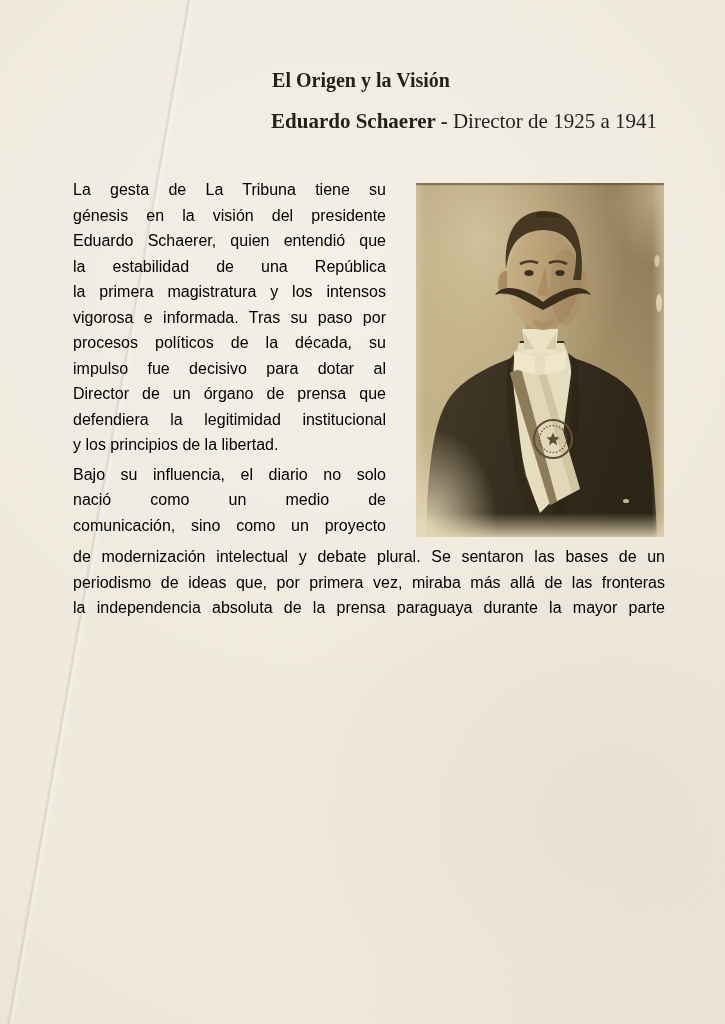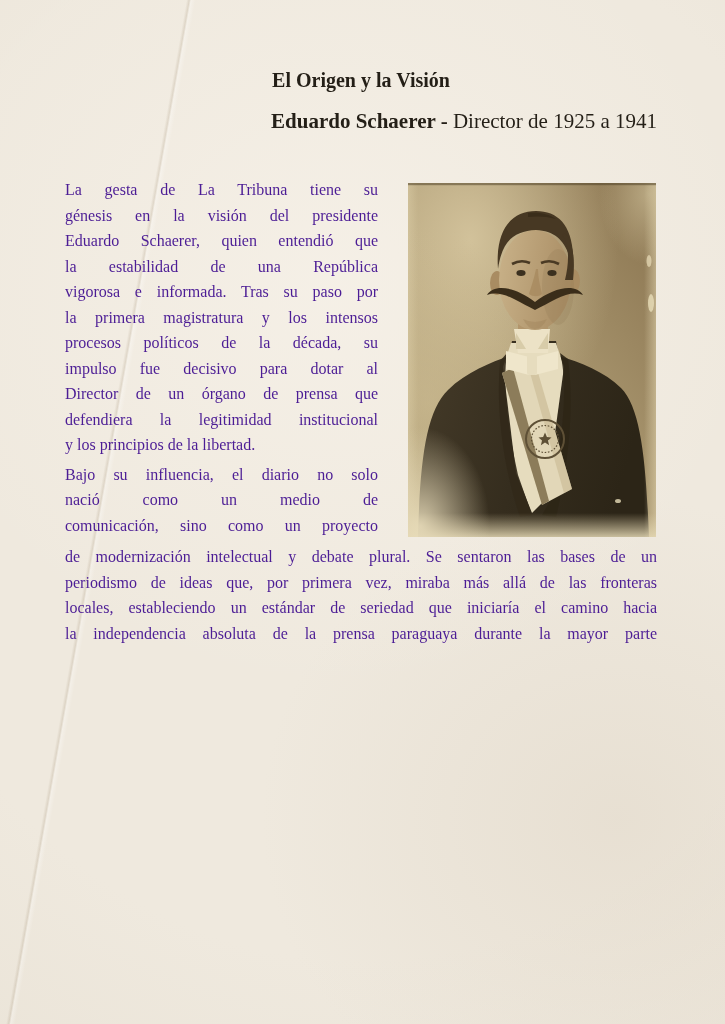--- a/index.html
+++ b/index.html
@@ -37,24 +37,25 @@
   }
   .subtitle .name { font-weight: bold; }
   .content-row {
     margin-top: 42px;
     display: flex;
     align-items: flex-start;
   }
   .text-col { width: 313px; flex: 0 0 313px; }
   .photo-col { margin-left: 30px; margin-top: 6px; flex: 0 0 248px; }
   .body-text {
-    font-family: Liberation Serif, serif;
+    font-family: Liberation Sans, sans-serif;
     font-size: 16px;
     line-height: 25.5px;
-    color: #4c1d95;
+    color: #000000;
+    margin-left: 8px;
   }
   .line {
     text-align: justify;
     text-align-last: justify;
     white-space: normal;
   }
   .line.end { text-align-last: left; }
   .para-gap { margin-top: 4px; }
   .wide-block {
     margin-top: 6px;
@@ -76,22 +77,22 @@
   <h2 class="subtitle"><span class="name">Eduardo Schaerer -</span> <span>Director de 1925 a 1941</span></h2>
 
   <div class="content-row">
 
     <div class="text-col body-text">
       <div>
         <div class="line">La gesta de La Tribuna tiene su</div>
         <div class="line">génesis en la visión del presidente</div>
         <div class="line">Eduardo Schaerer, quien entendió que</div>
         <div class="line">la estabilidad de una República</div>
+        <div class="line">la primera magistratura y los intensos</div>
         <div class="line">vigorosa e informada. Tras su paso por</div>
-        <div class="line">la primera magistratura y los intensos</div>
         <div class="line">procesos políticos de la década, su</div>
         <div class="line">impulso fue decisivo para dotar al</div>
         <div class="line">Director de un órgano de prensa que</div>
         <div class="line">defendiera la legitimidad institucional</div>
         <div class="line end">y los principios de la libertad.</div>
       </div>
       <div class="para-gap">
         <div class="line">Bajo su influencia, el diario no solo</div>
         <div class="line">nació como un medio de</div>
         <div class="line">comunicación, sino como un proyecto</div>
@@ -214,17 +215,16 @@
           <ellipse cx="241" cy="78" rx="2.5" ry="6" fill="#e9ddb9" opacity="0.7"></ellipse>
           <ellipse cx="210" cy="318" rx="3" ry="2" fill="#e9ddb9" opacity="0.8"></ellipse>
         </g>
       </svg>
     </figure>
   </div>
 
   <div class="wide-block body-text">
     <div class="line">de modernización intelectual y debate plural. Se sentaron las bases de un</div>
     <div class="line">periodismo de ideas que, por primera vez, miraba más allá de las fronteras</div>
-    <div class="line">locales, estableciendo un estándar de seriedad que iniciaría el camino hacia</div>
     <div class="line">la independencia absoluta de la prensa paraguaya durante la mayor parte</div>
   </div>
 
 </div>
 
 </body></html>

